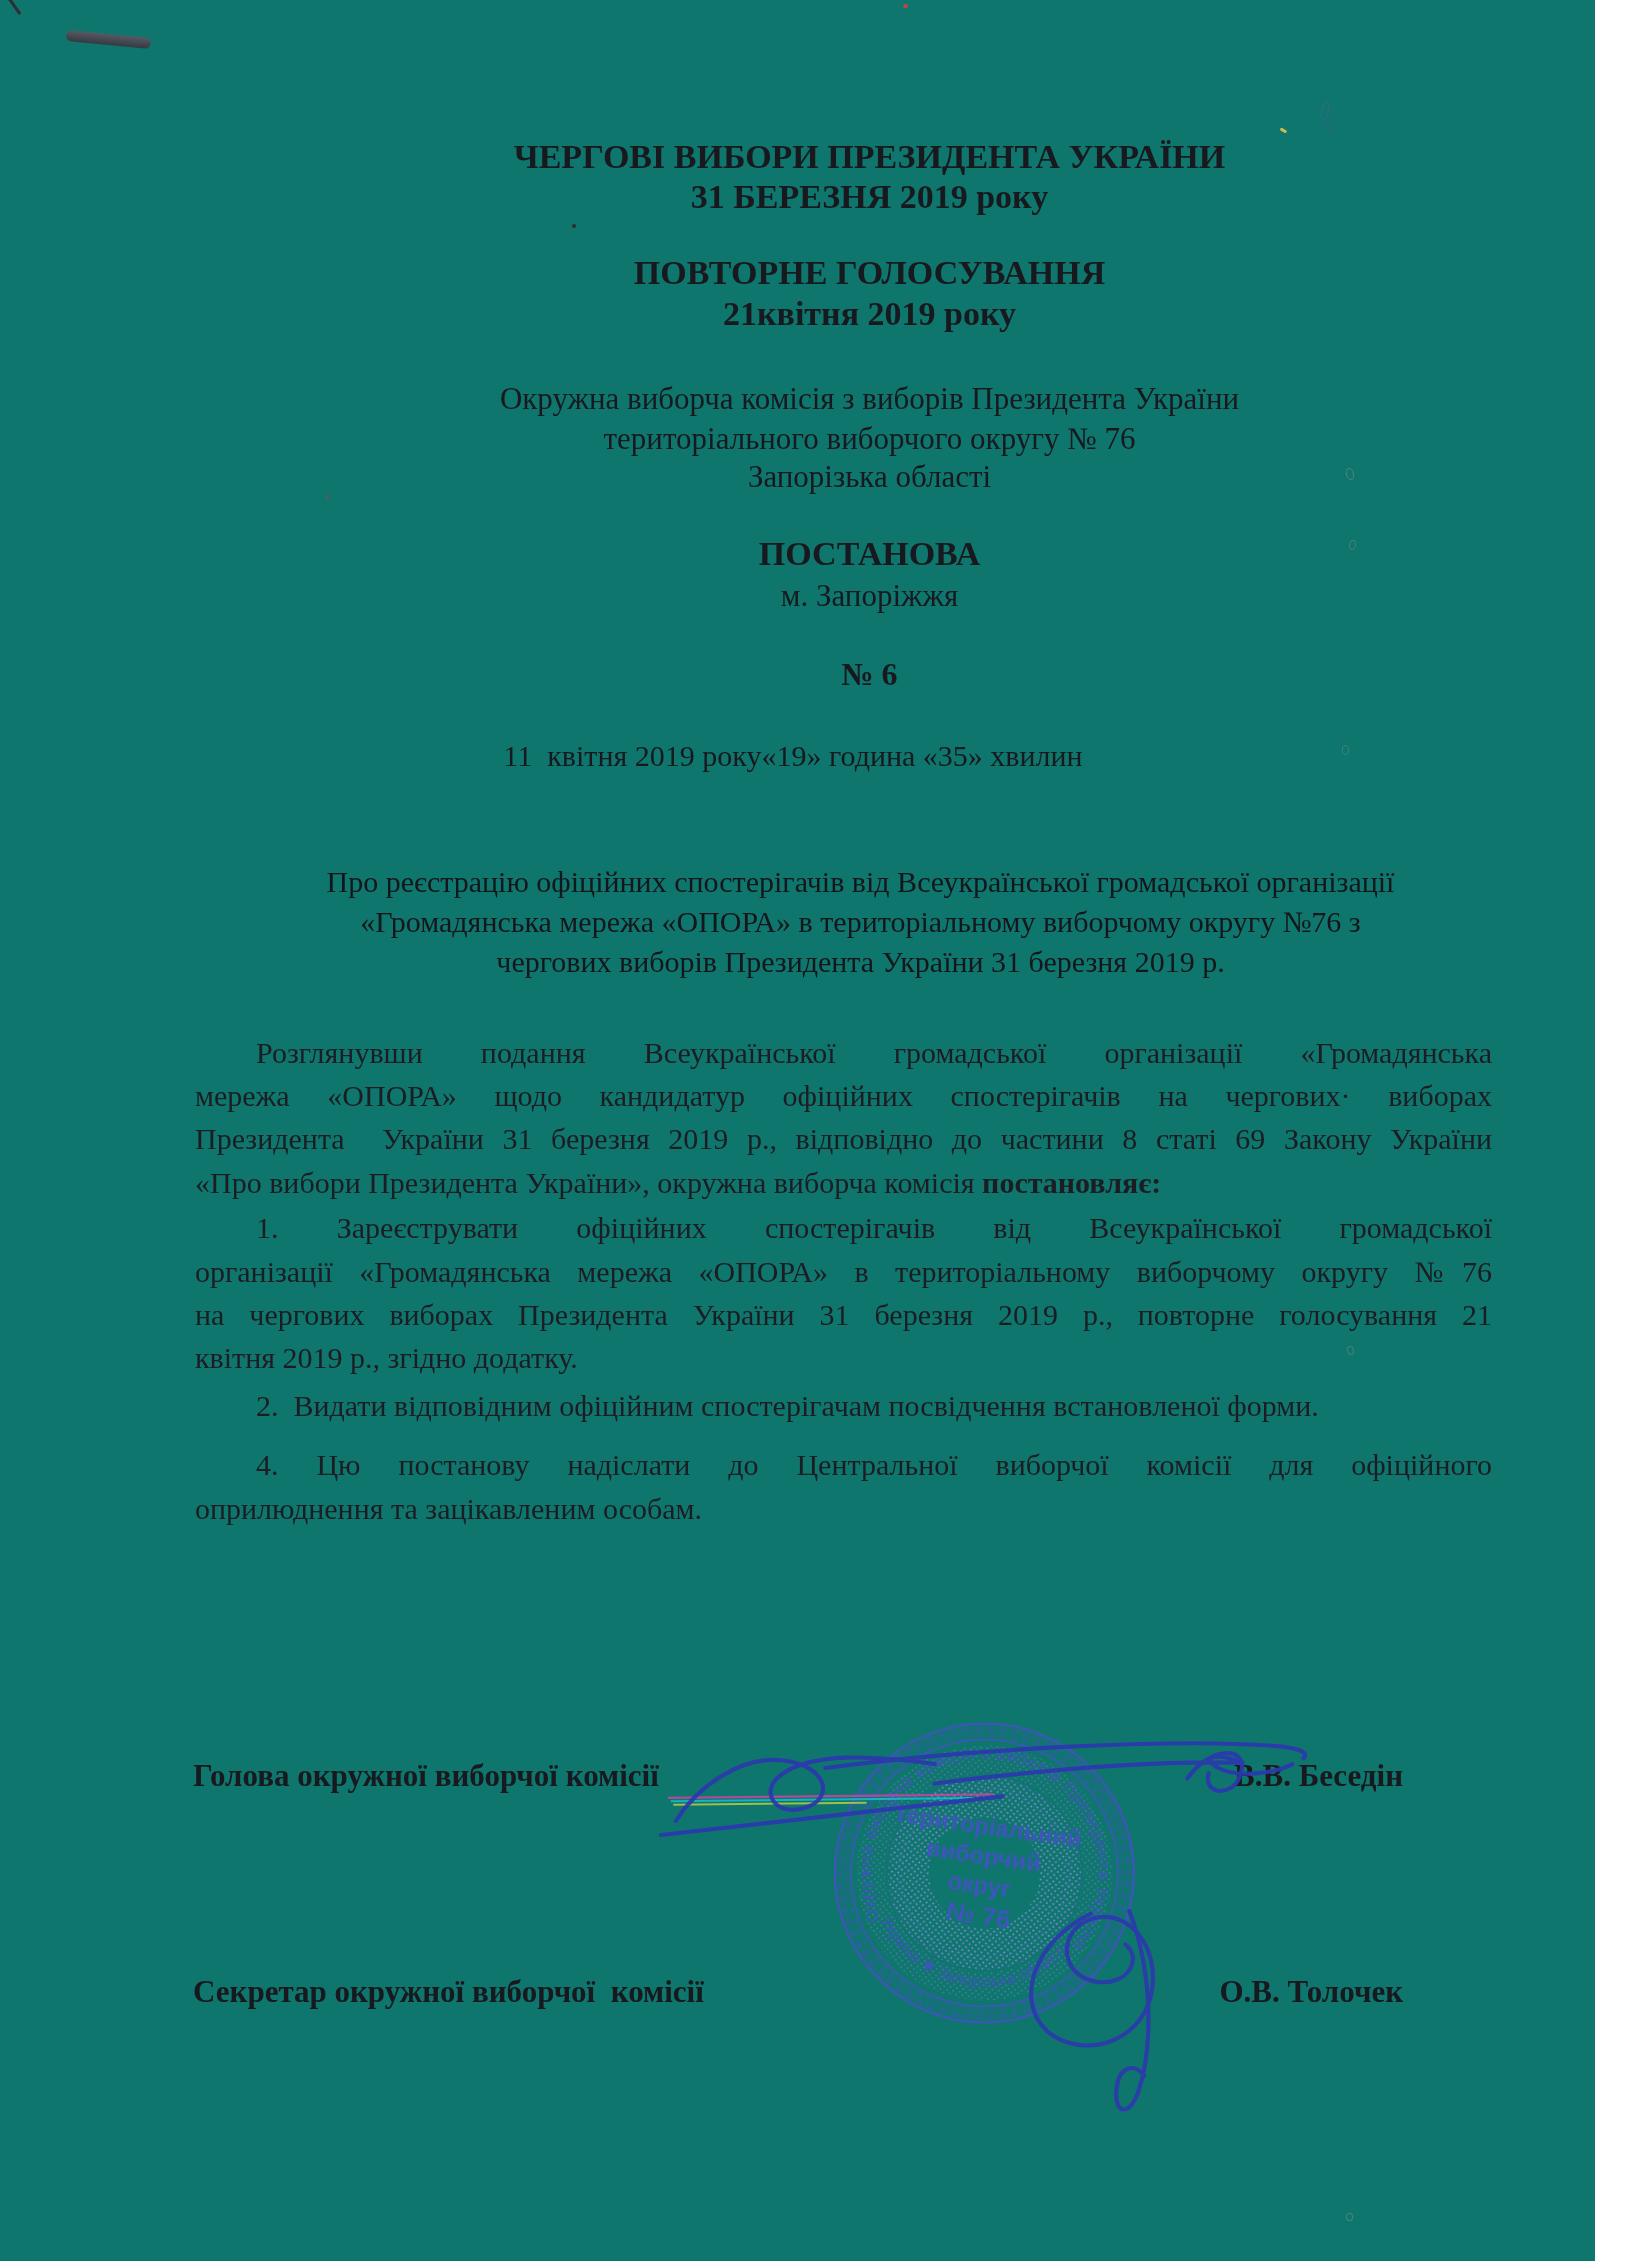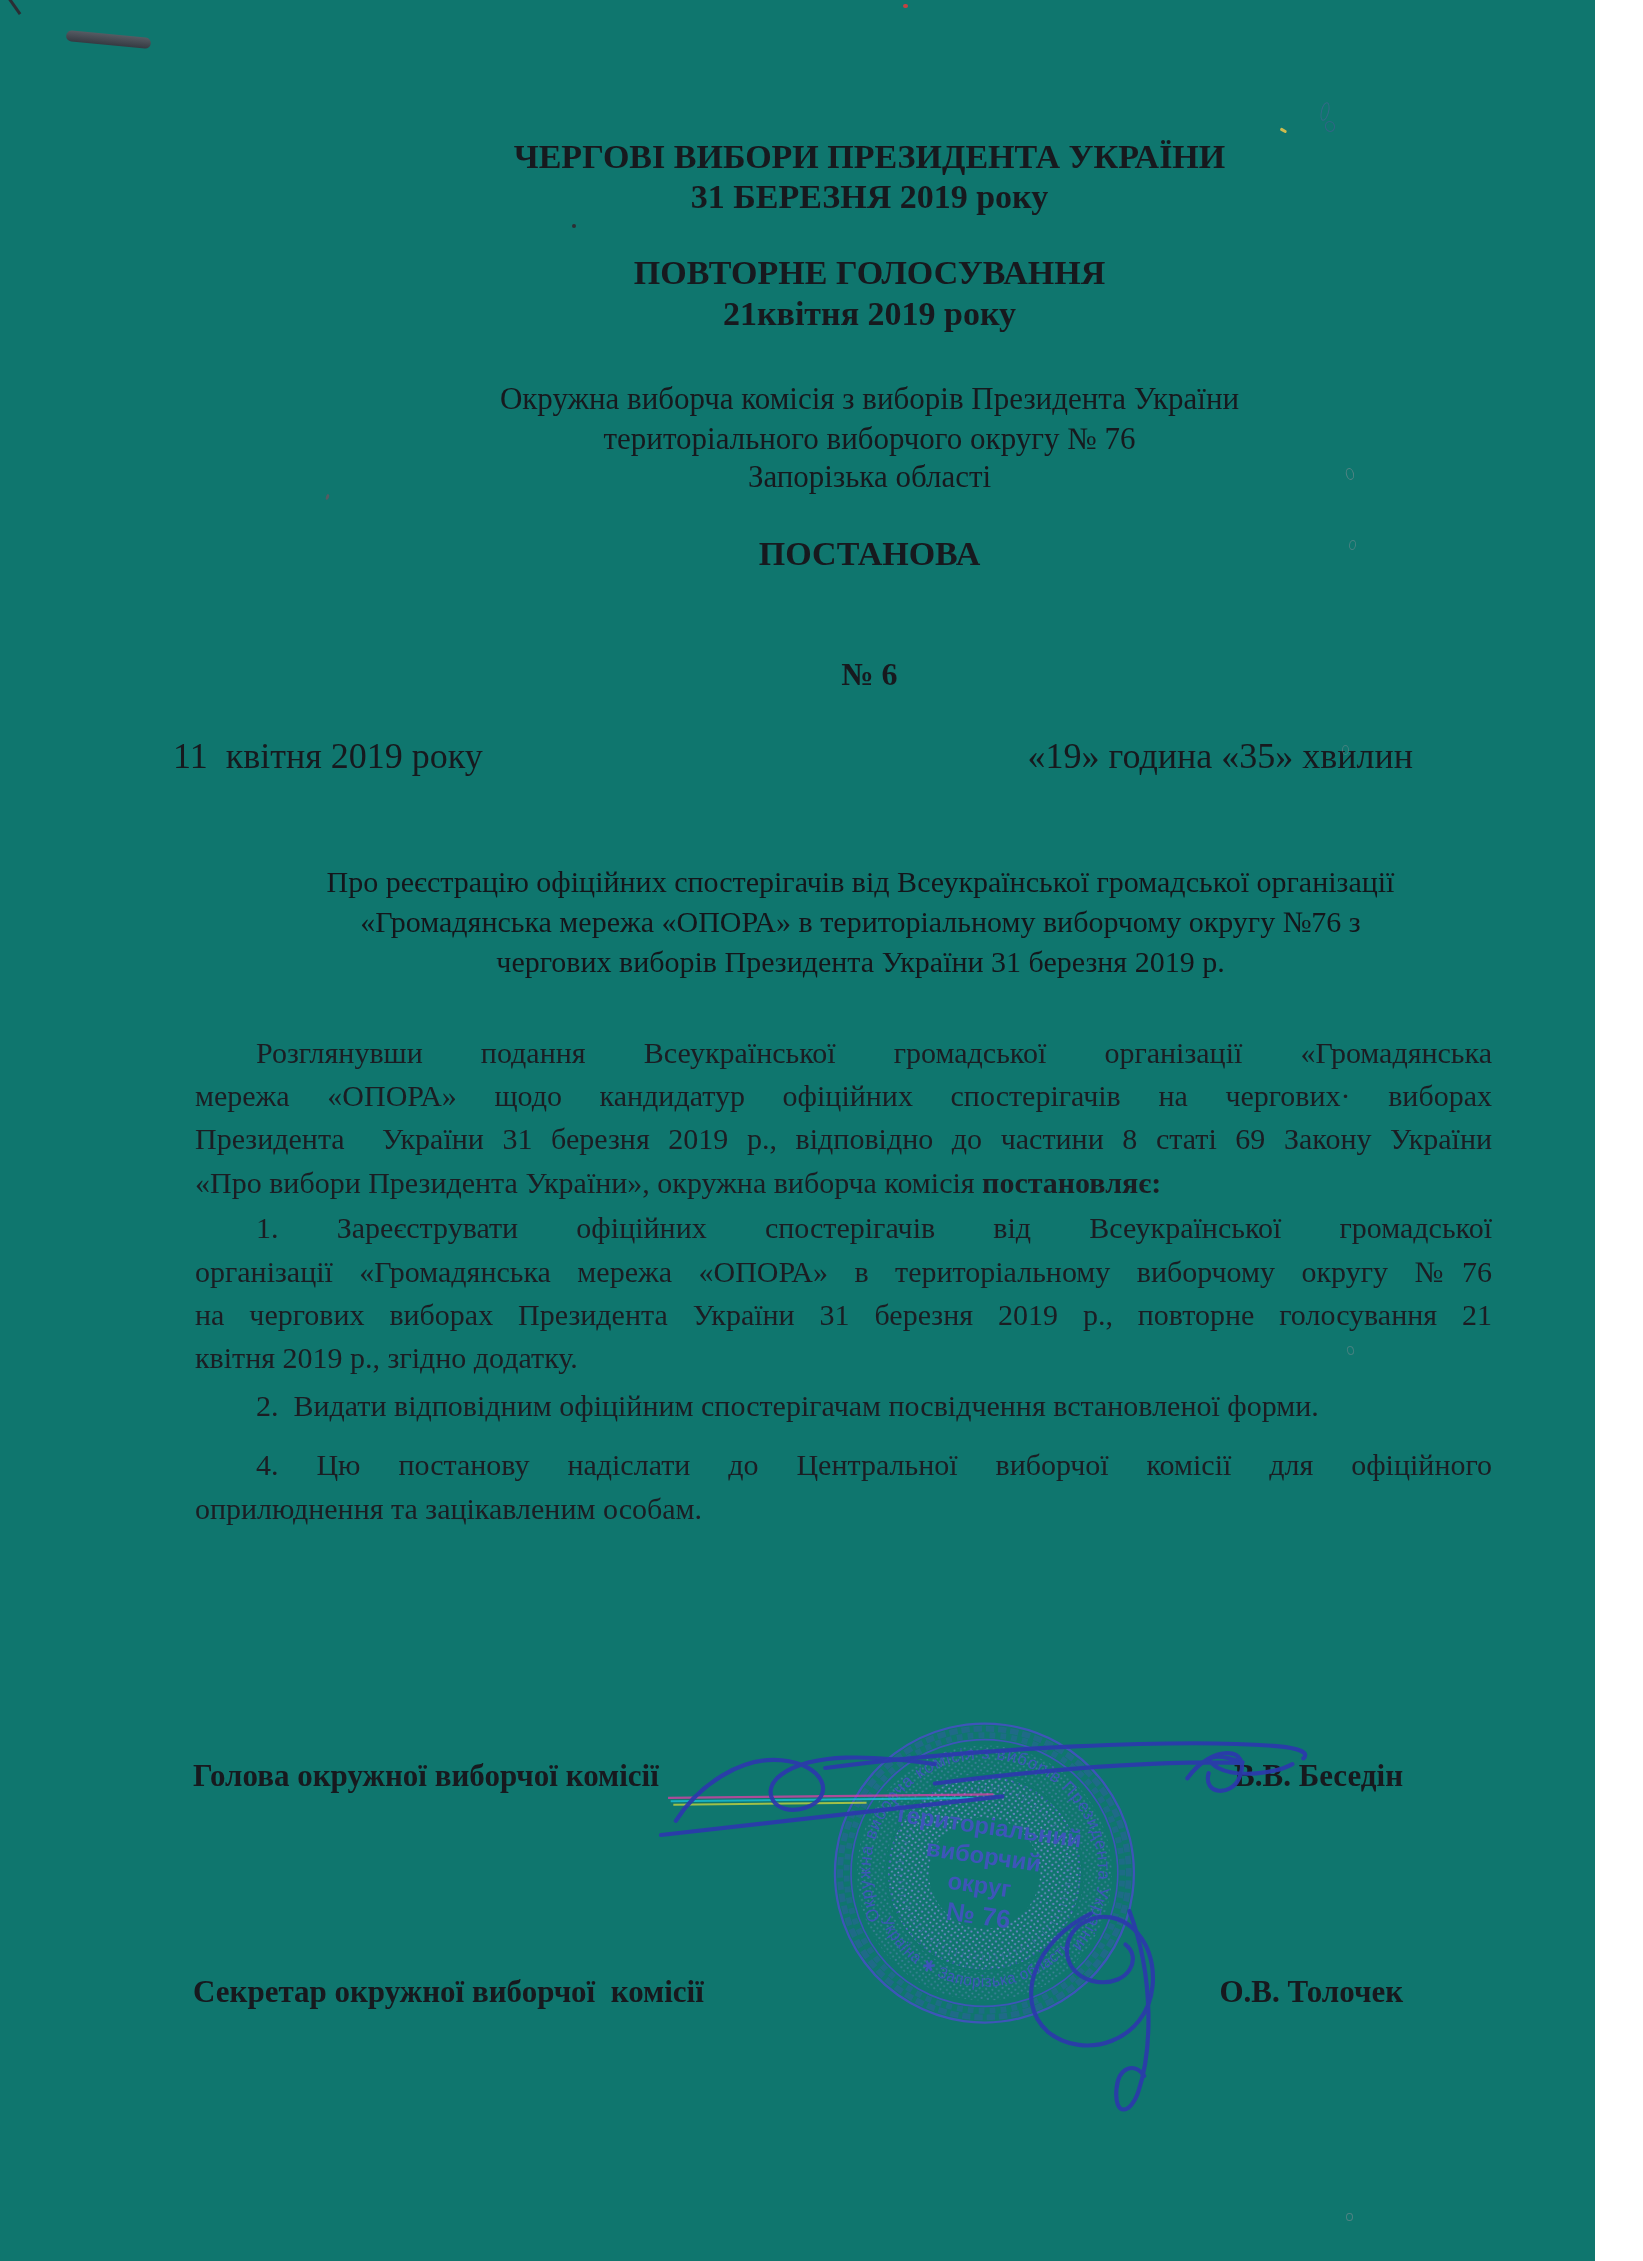--- a/index.html
+++ b/index.html
@@ -12,22 +12,22 @@
   .abs{position:absolute;}
   .ctr{left:193px; width:1353px; text-align:center; white-space:pre-wrap;}
   .b{font-weight:bold;}
   .fs52{font-size:34px; line-height:40px;}
   .fs50{font-size:32px; line-height:39px;}
   .fs48{font-size:31px; line-height:37px;}
   .para{left:195px; width:1297px; font-size:30px; line-height:43px; color:#1b1d23;}
   .jl{white-space:pre-wrap; text-align:justify; text-align-last:justify;}
   .jl-last{white-space:pre-wrap; text-align:right; text-align-last:left;}
   .ind{text-indent:61px;font-family:Liberation Serif, serif;}
-  .daterow{left:173px; right:182px; display:flex; justify-content:space-between;
-           font-size:36px; line-height:36px; white-space:pre-wrap;}
+  .daterow{left:173px; right:182px; display:flex; justify-content:center;
+           font-size:30px; line-height:36px; white-space:pre-wrap;}
   .sigrow{left:193px; right:192px; display:flex; justify-content:space-between;
           font-weight:bold; font-size:31px; line-height:37px; white-space:pre-wrap;}
   .subjline{left:232px; width:1257px; text-align:center; white-space:nowrap;
             font-weight:normal; font-size:30px; line-height:40px; color:#14161b;}
   
   .bar-artifact{left:66px; top:34px; width:85px; height:11px; border-radius:5.8px;
      background:linear-gradient(180deg,#565b63,#353a42); transform:rotate(5.5deg);}
   .corner-line{left:-11.6px; top:-3.9px; width:41px; height:2.6px; background:#2b2e34;
      transform:rotate(55deg);}
   .speck{position:absolute; border-radius:50%;}
@@ -45,20 +45,21 @@
   <div class="abs ctr b fs52" style="top:137px">ЧЕРГОВІ ВИБОРИ ПРЕЗИДЕНТА УКРАЇНИ</div>
   <div class="abs ctr b fs52" style="top:177px">31 БЕРЕЗНЯ 2019 року</div>
   <div class="abs ctr b fs52" style="top:253px">ПОВТОРНЕ ГОЛОСУВАННЯ</div>
   <div class="abs ctr b fs52" style="top:294px">21квітня 2019 року</div>
 
   <div class="abs ctr fs48" style="top:380px">Окружна виборча комісія з виборів Президента України</div>
   <div class="abs ctr fs48" style="top:420px">територіального виборчого округу № 76</div>
   <div class="abs ctr fs48" style="top:458px">Запорізька області</div>
 
   <div class="abs ctr b fs52" style="top:534px">ПОСТАНОВА</div>
+  <div class="abs ctr fs48" style="top:577px">м. Запоріжжя</div>
   <div class="abs ctr b fs50" style="top:655px">№ 6</div>
 
   <div class="abs daterow" style="top:738px">
     <span>11  квітня 2019 року</span>
     <span>«19» година «35» хвилин</span>
   </div>
 
   <div class="abs subjline" style="top:862px">Про реєстрацію офіційних спостерігачів від Всеукраїнської громадської організації</div>
   <div class="abs subjline" style="top:902px">«Громадянська мережа «ОПОРА» в територіальному виборчому округу №76 з</div>
   <div class="abs subjline" style="top:942px">чергових виборів Президента України 31 березня 2019 р.</div>

